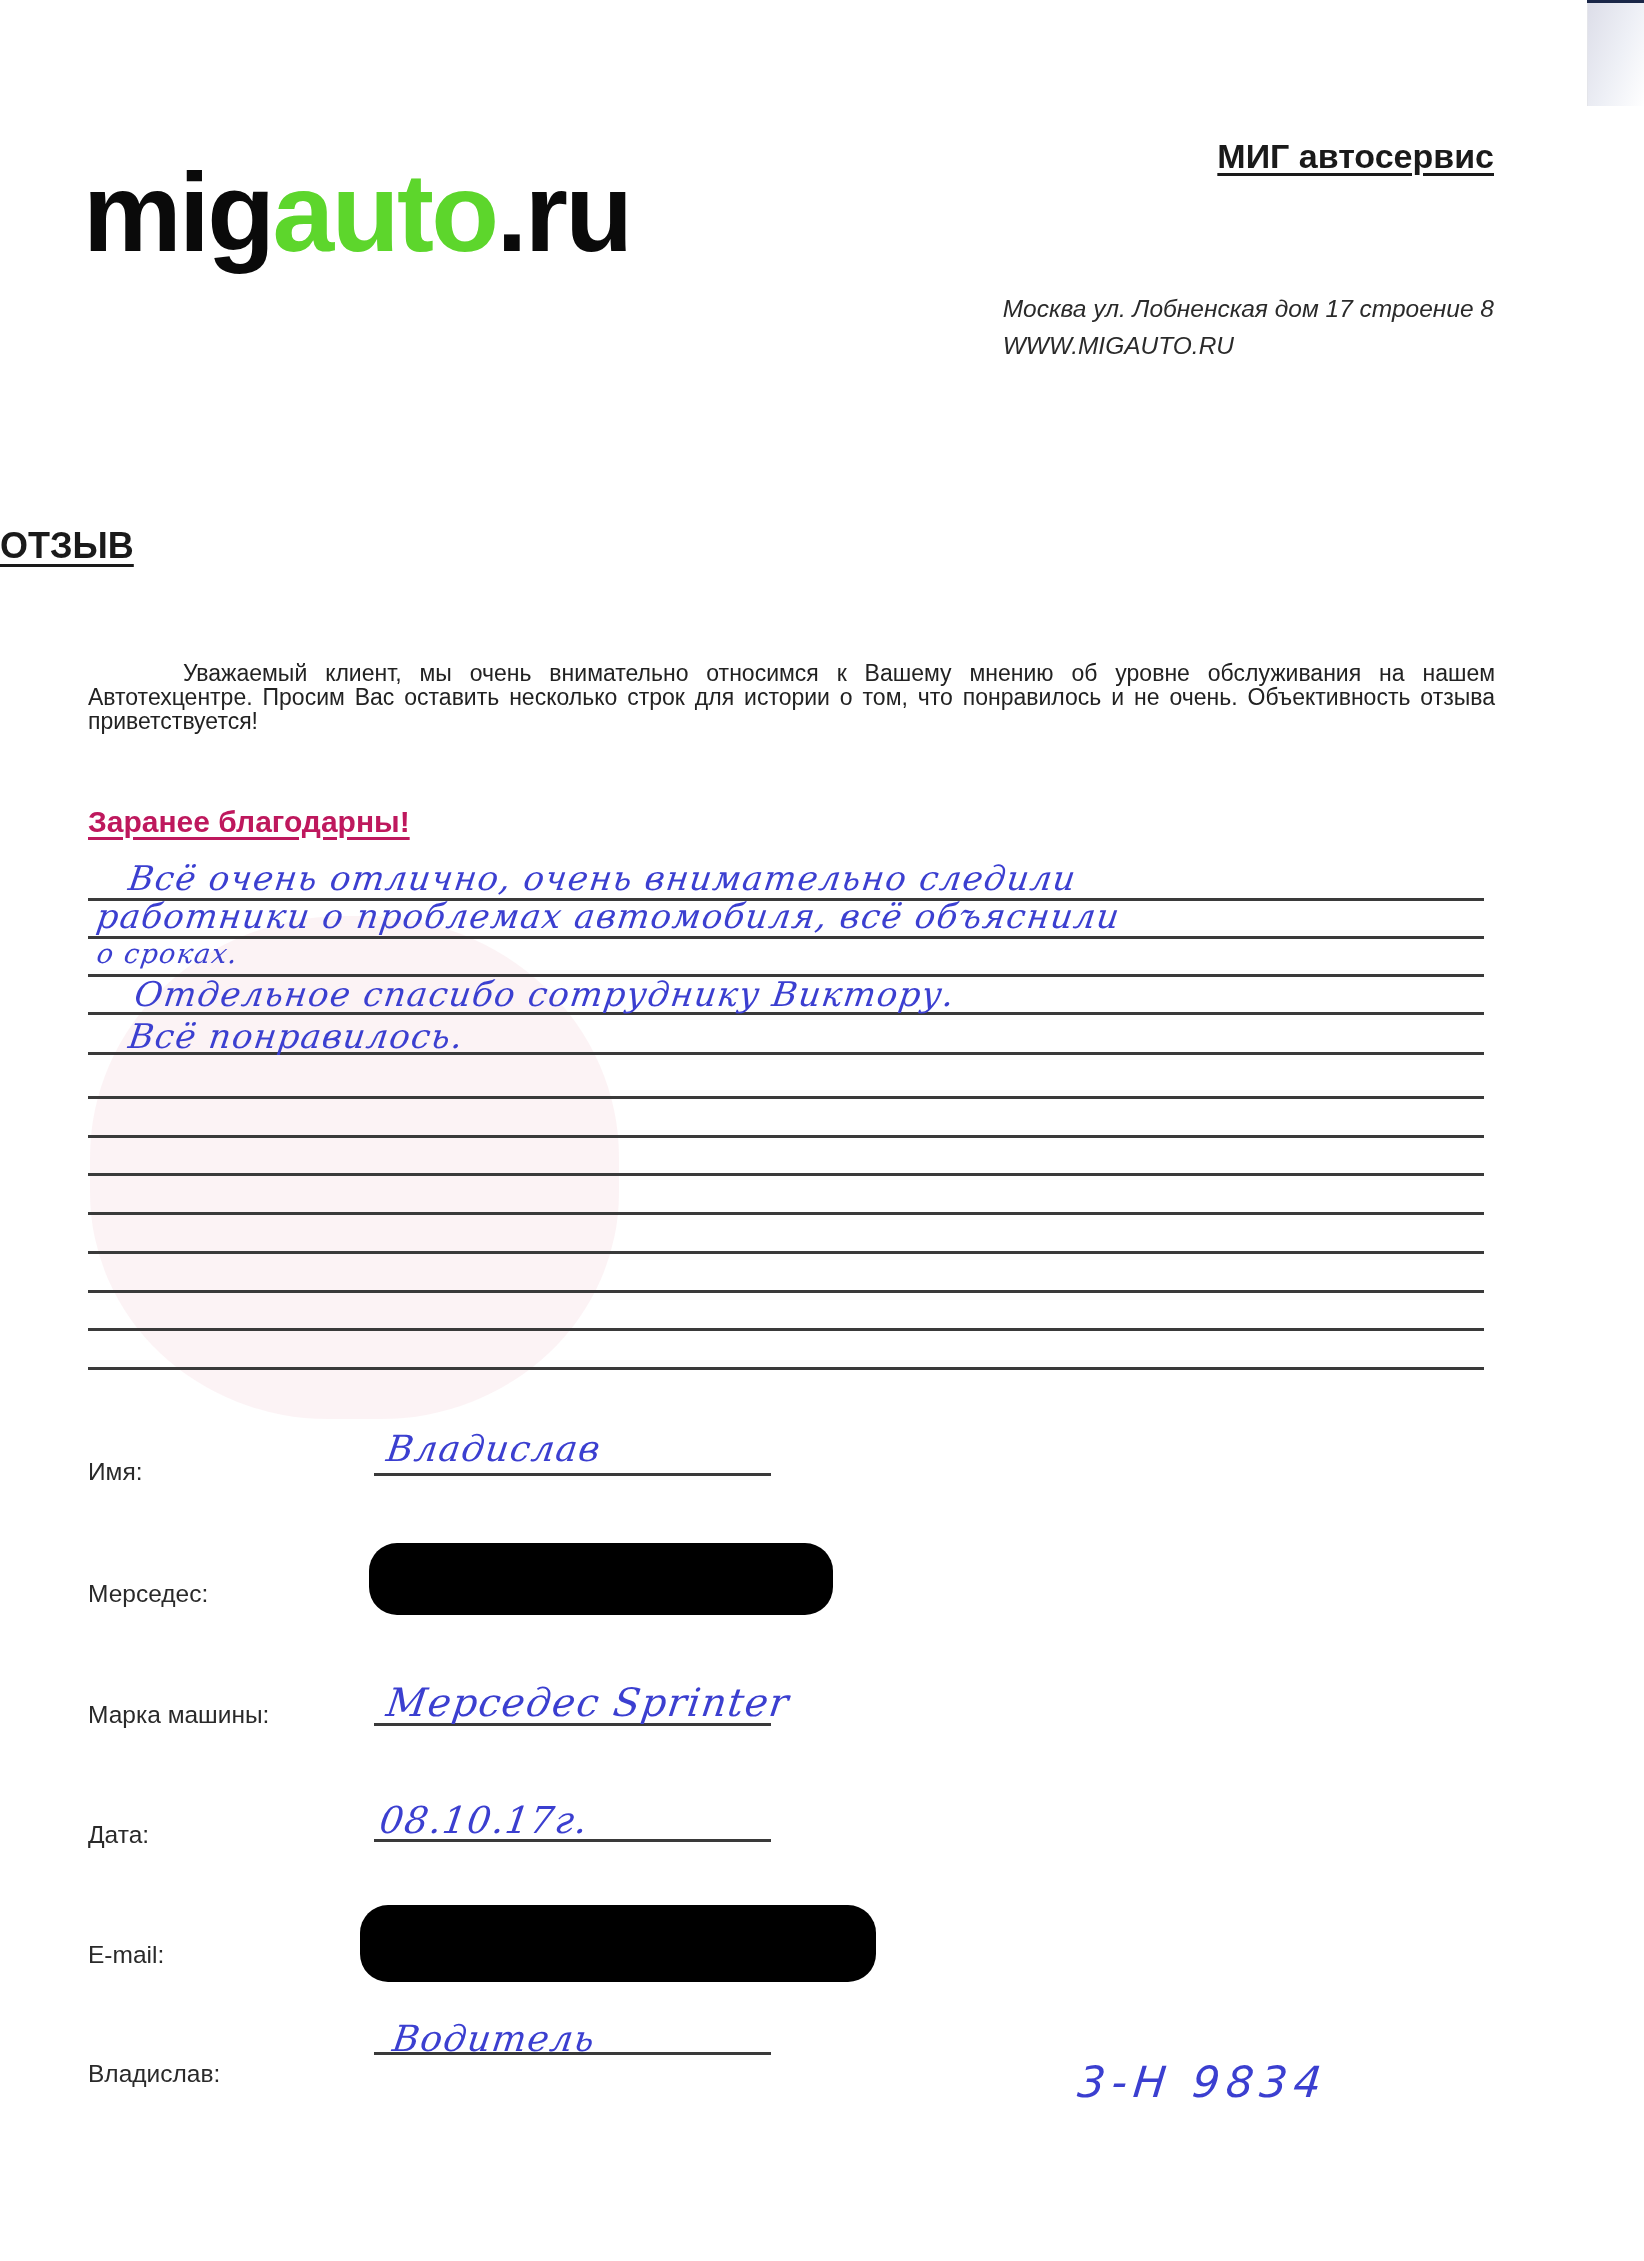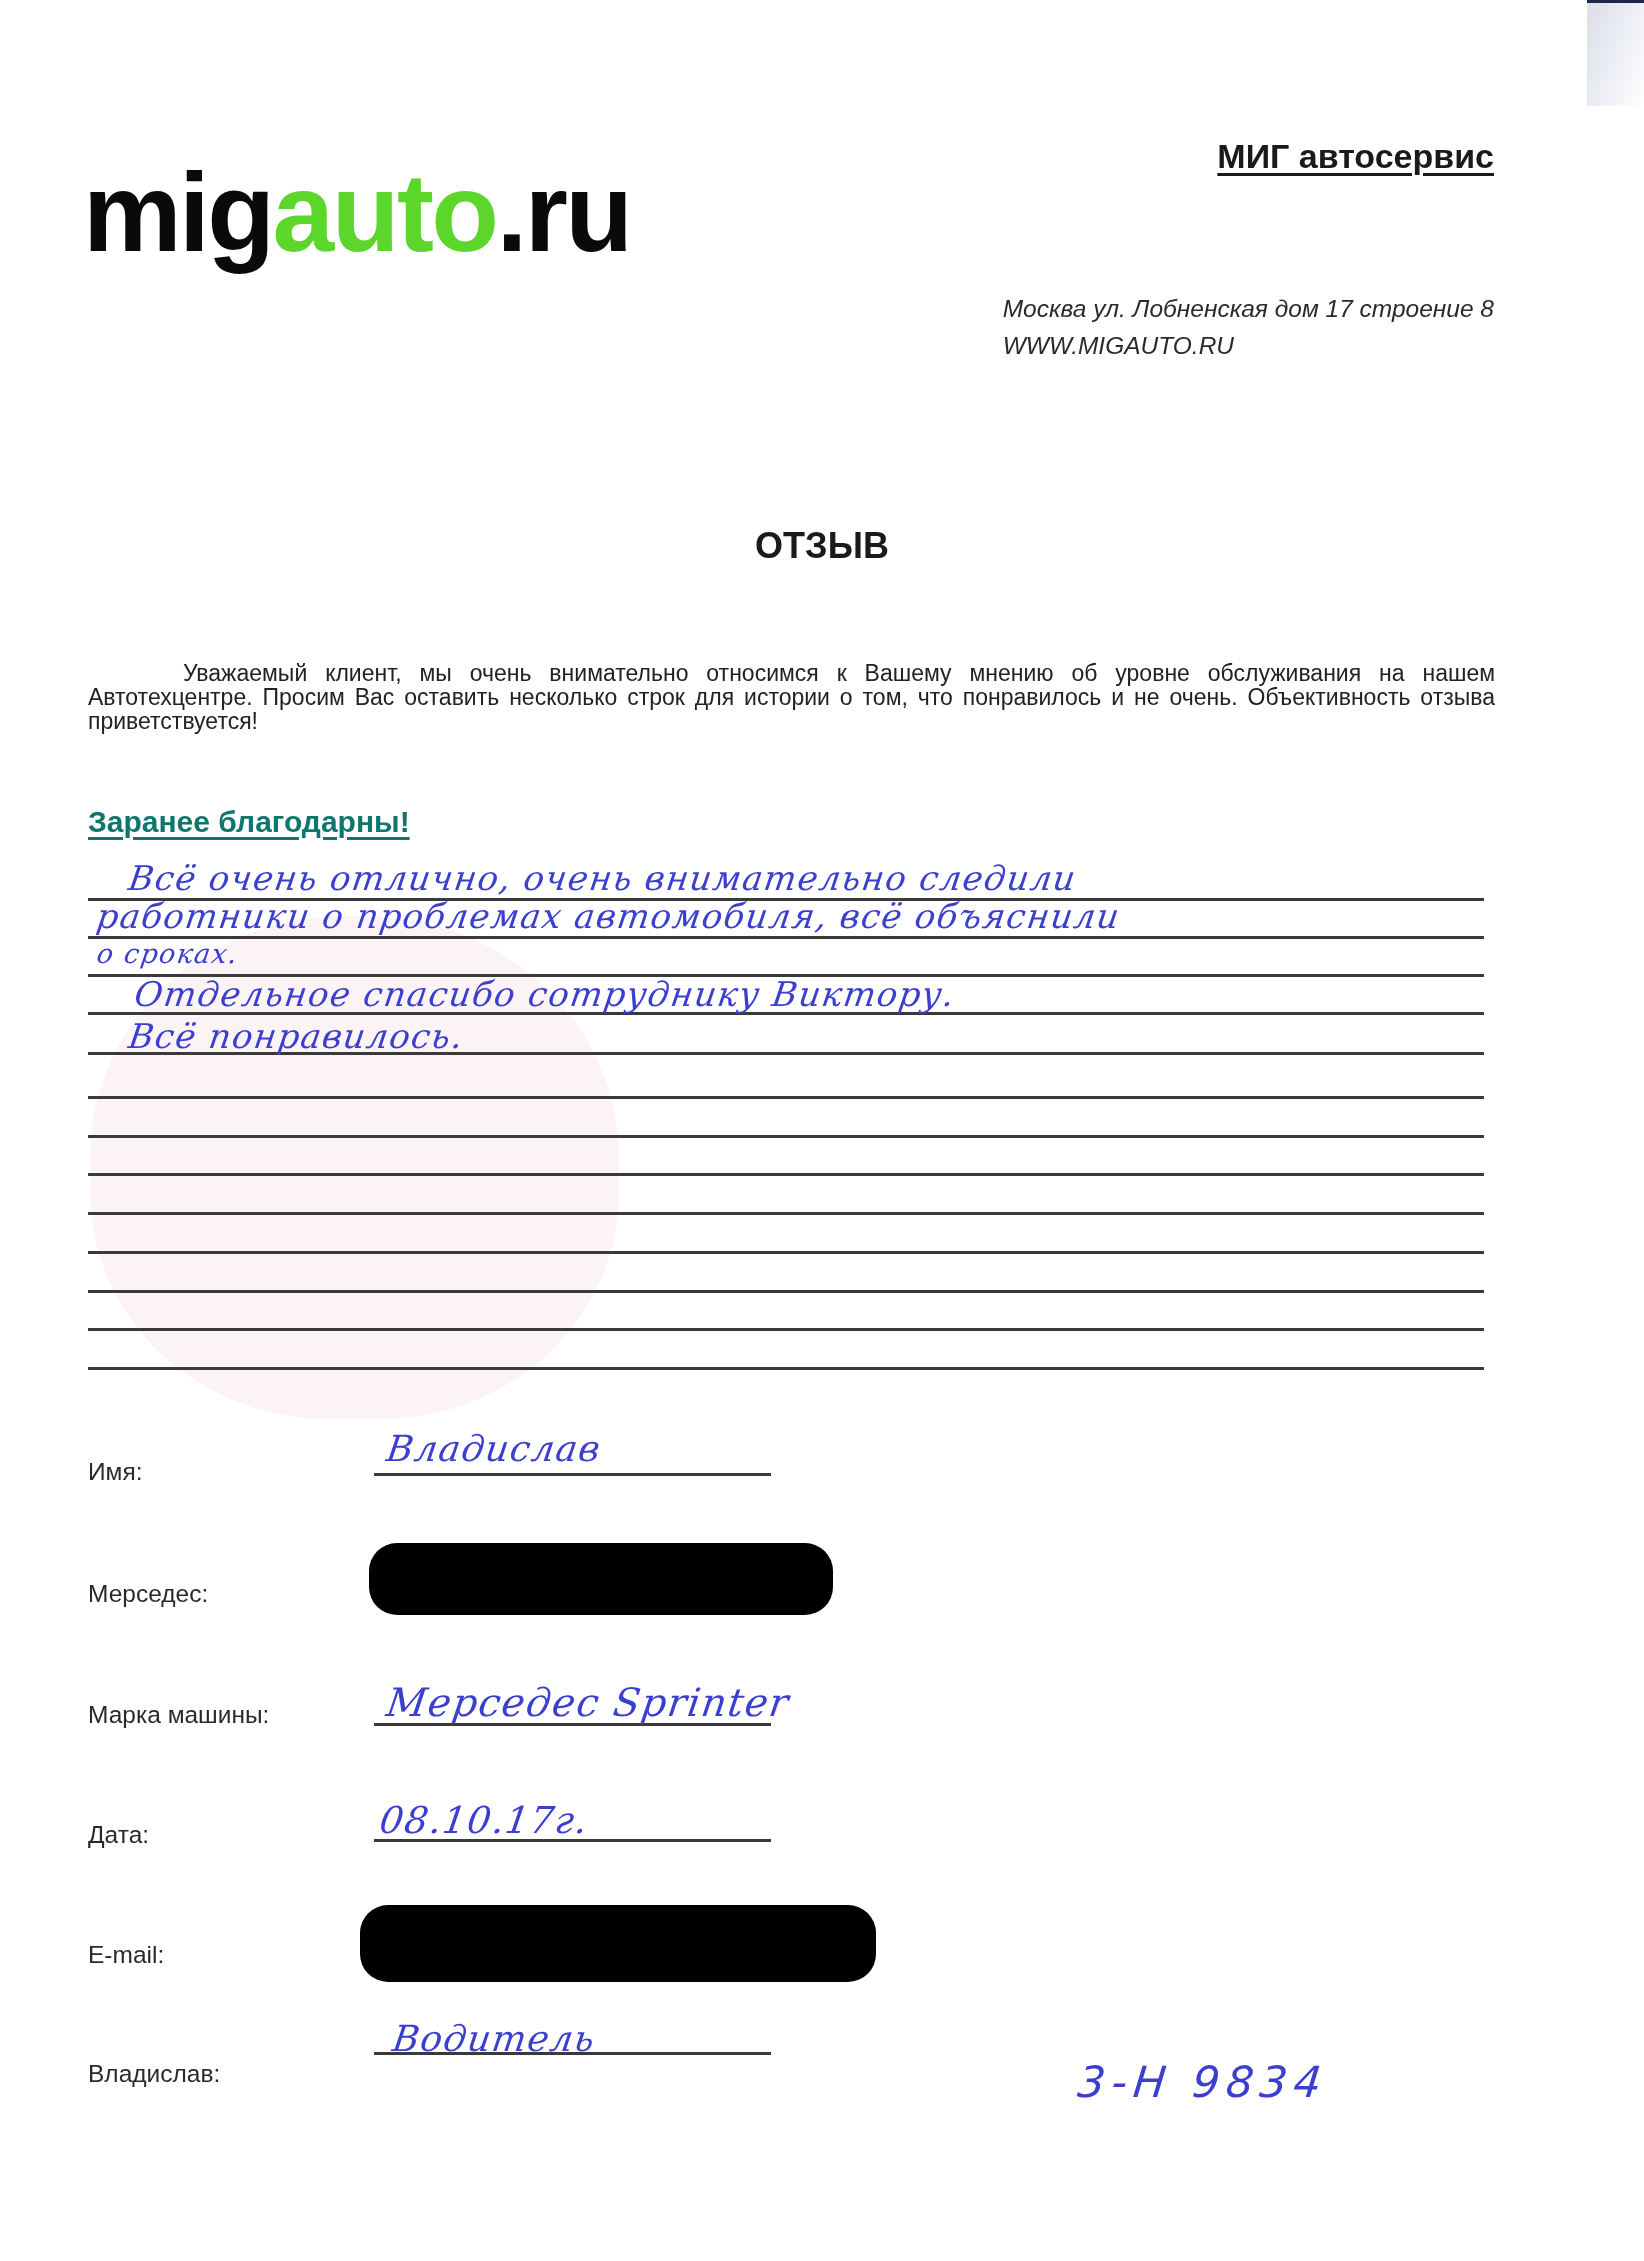--- a/index.html
+++ b/index.html
@@ -30,33 +30,33 @@
     right: 150px; top: 137px; font-size: 34px; font-weight: bold; color: #1a1a1a;
     text-decoration: underline; text-decoration-thickness: 3.2px; text-underline-offset: 5.2px; margin-left: 48px;
   }
   .address {
     right: 150px; top: 290px; font-size: 24.5px; font-style: italic; color: #2a2a2a;
     line-height: 37px;
   }
 
   
   .title {
-    left: 0; width: 1644px; top: 525px; text-align: center;
+    left: 0; width: 1644px; top: 525px; 
     font-size: 36px; font-weight: bold; color: #1a1a1a;
-    text-decoration-thickness: 3.2px; text-underline-offset: 6.4px;
+    text-decoration: underline; text-decoration-thickness: 3.2px; text-underline-offset: 6.4px;
   }
 
   .intro {
     left: 88px; width: 1407px; top: 661px; font-size: 23px; line-height: 24px;
     color: #222; text-align: justify;
   }
   .intro .indent { display: inline-block; width: 95px; }
 
   .thanks {
-    left: 88px; top: 805px; font-size: 30px; font-weight: bold; color: #0f766e;
+    left: 88px; top: 805px; font-size: 30px; font-weight: bold; color: #be185d;
     text-decoration: underline; text-decoration-thickness: 2.6px; text-underline-offset: 5.2px;
   }
 
   
   .watermark {
     left: 90px; top: 916px; width: 529px; height: 503px; border-radius: 48% 48% 45% 45%;
     background: rgba(240, 190, 200, 0.18);
   }
 
   

